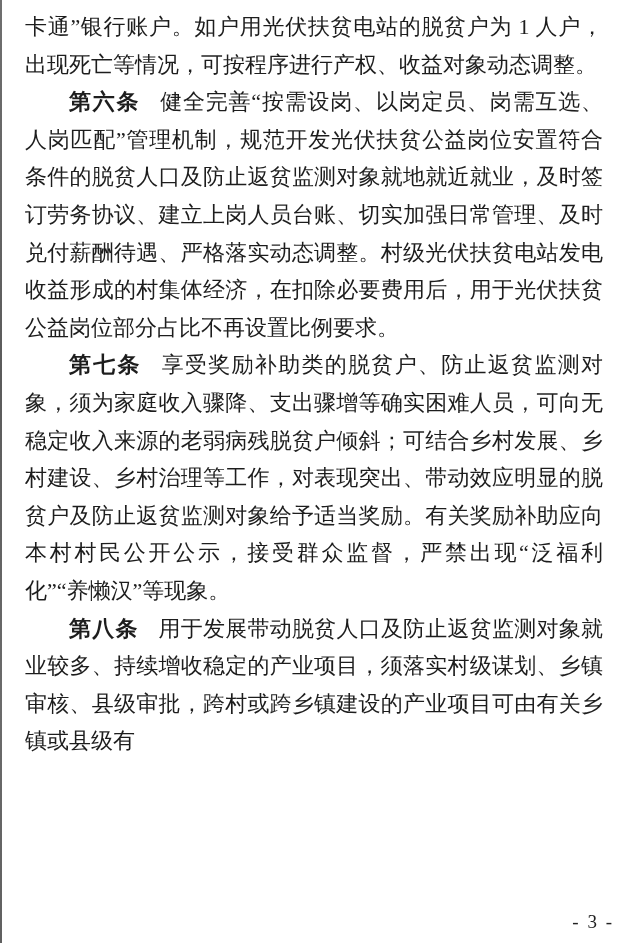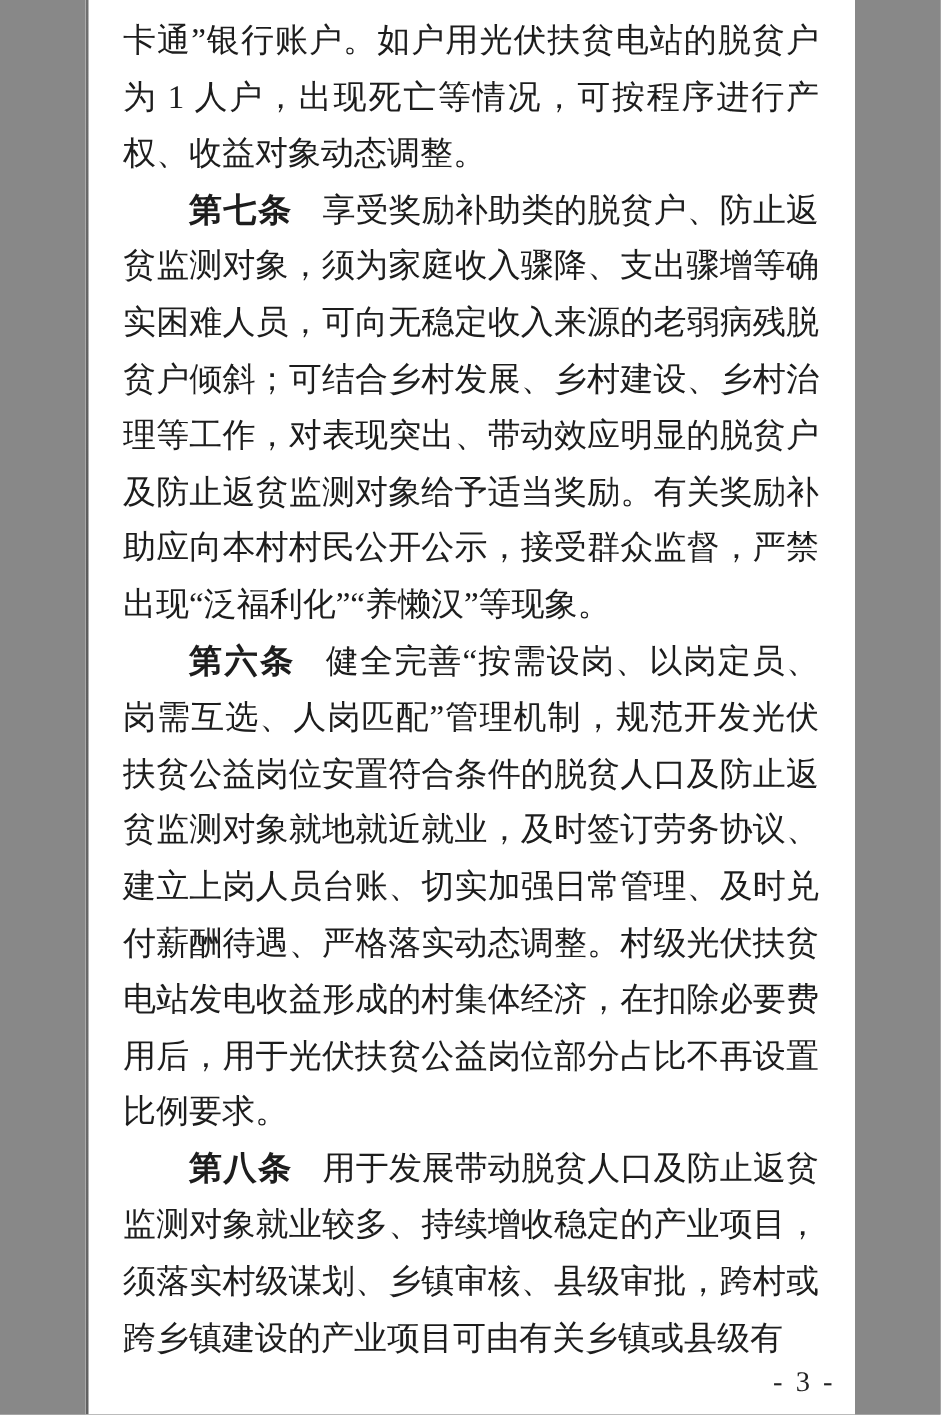--- a/index.html
+++ b/index.html
@@ -1,19 +1,19 @@
 <!DOCTYPE html>
 <html><head>
 <meta charset="utf-8">
 <style>
   * { margin: 0; padding: 0; box-sizing: border-box; }
   html, body { background: #888; }
   .page {
     position: relative;
-    width: 513px;
+    width: 627px;
     height: 943px;
     margin: 0 auto;
     background: #ffffff;
     overflow: hidden;
     font-family: "Liberation Serif", "DejaVu Serif", serif;
     color: #1d1d1d;
   }
   .scan-edge {
     position: absolute;
     left: 0;
@@ -53,21 +53,21 @@
 </head>
 <body>
 
 <div class="page">
   <div class="scan-edge"></div>
 
   <div class="doc-body">
     <p class="para"><span>卡通”银行账户。如户用光伏扶贫电站的脱贫户为 1 人户，出现死亡等情况，可按程序进行产权、收益对象动态调整。</span></p>
 
 
+    <p class="para indent"><span class="lead">第六条</span><span>健全完善“按需设岗、以岗定员、岗需互选、人岗匹配”管理机制，规范开发光伏扶贫公益岗位安置符合条件的脱贫人口及防止返贫监测对象就地就近就业，及时签订劳务协议、建立上岗人员台账、切实加强日常管理、及时兑付薪酬待遇、严格落实动态调整。村级光伏扶贫电站发电收益形成的村集体经济，在扣除必要费用后，用于光伏扶贫公益岗位部分占比不再设置比例要求。</span></p>
+
     <p class="para indent"><span class="lead">第七条</span><span>享受奖励补助类的脱贫户、防止返贫监测对象，须为家庭收入骤降、支出骤增等确实困难人员，可向无稳定收入来源的老弱病残脱贫户倾斜；可结合乡村发展、乡村建设、乡村治理等工作，对表现突出、带动效应明显的脱贫户及防止返贫监测对象给予适当奖励。有关奖励补助应向本村村民公开公示，接受群众监督，严禁出现“泛福利化”“养懒汉”等现象。</span></p>
-
-    <p class="para indent"><span class="lead">第六条</span><span>健全完善“按需设岗、以岗定员、岗需互选、人岗匹配”管理机制，规范开发光伏扶贫公益岗位安置符合条件的脱贫人口及防止返贫监测对象就地就近就业，及时签订劳务协议、建立上岗人员台账、切实加强日常管理、及时兑付薪酬待遇、严格落实动态调整。村级光伏扶贫电站发电收益形成的村集体经济，在扣除必要费用后，用于光伏扶贫公益岗位部分占比不再设置比例要求。</span></p>
 
     <p class="para indent"><span class="lead">第八条</span><span>用于发展带动脱贫人口及防止返贫监测对象就业较多、持续增收稳定的产业项目，须落实村级谋划、乡镇审核、县级审批，跨村或跨乡镇建设的产业项目可由有关乡镇或县级有</span></p>
   </div>
 
   <div class="page-number">- 3 -</div>
 </div>
 
 </body></html>

